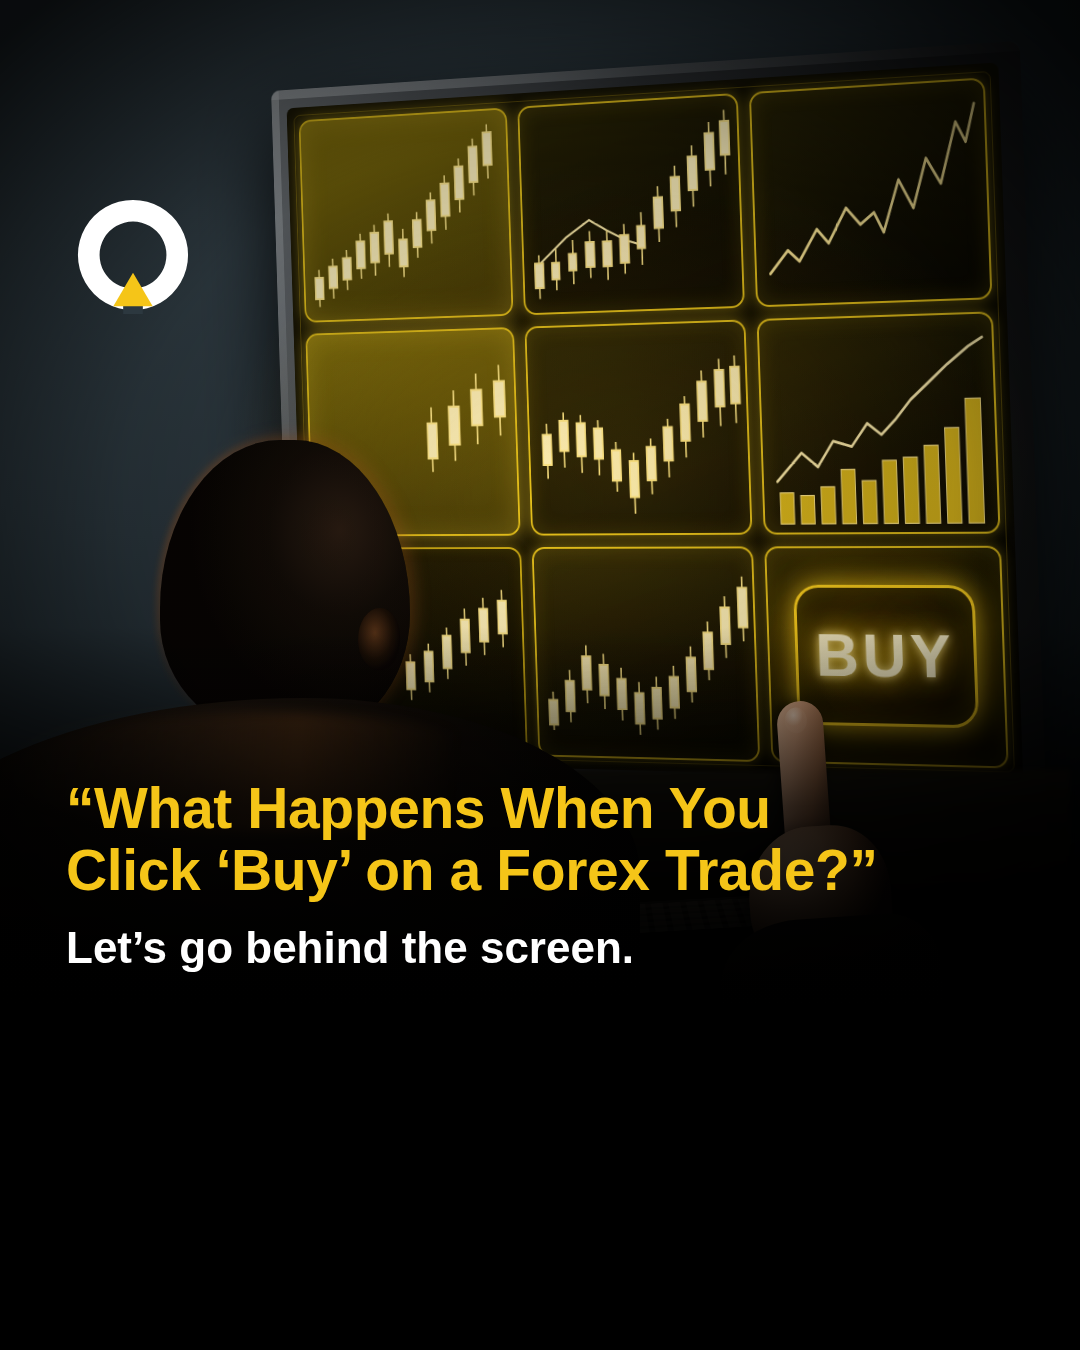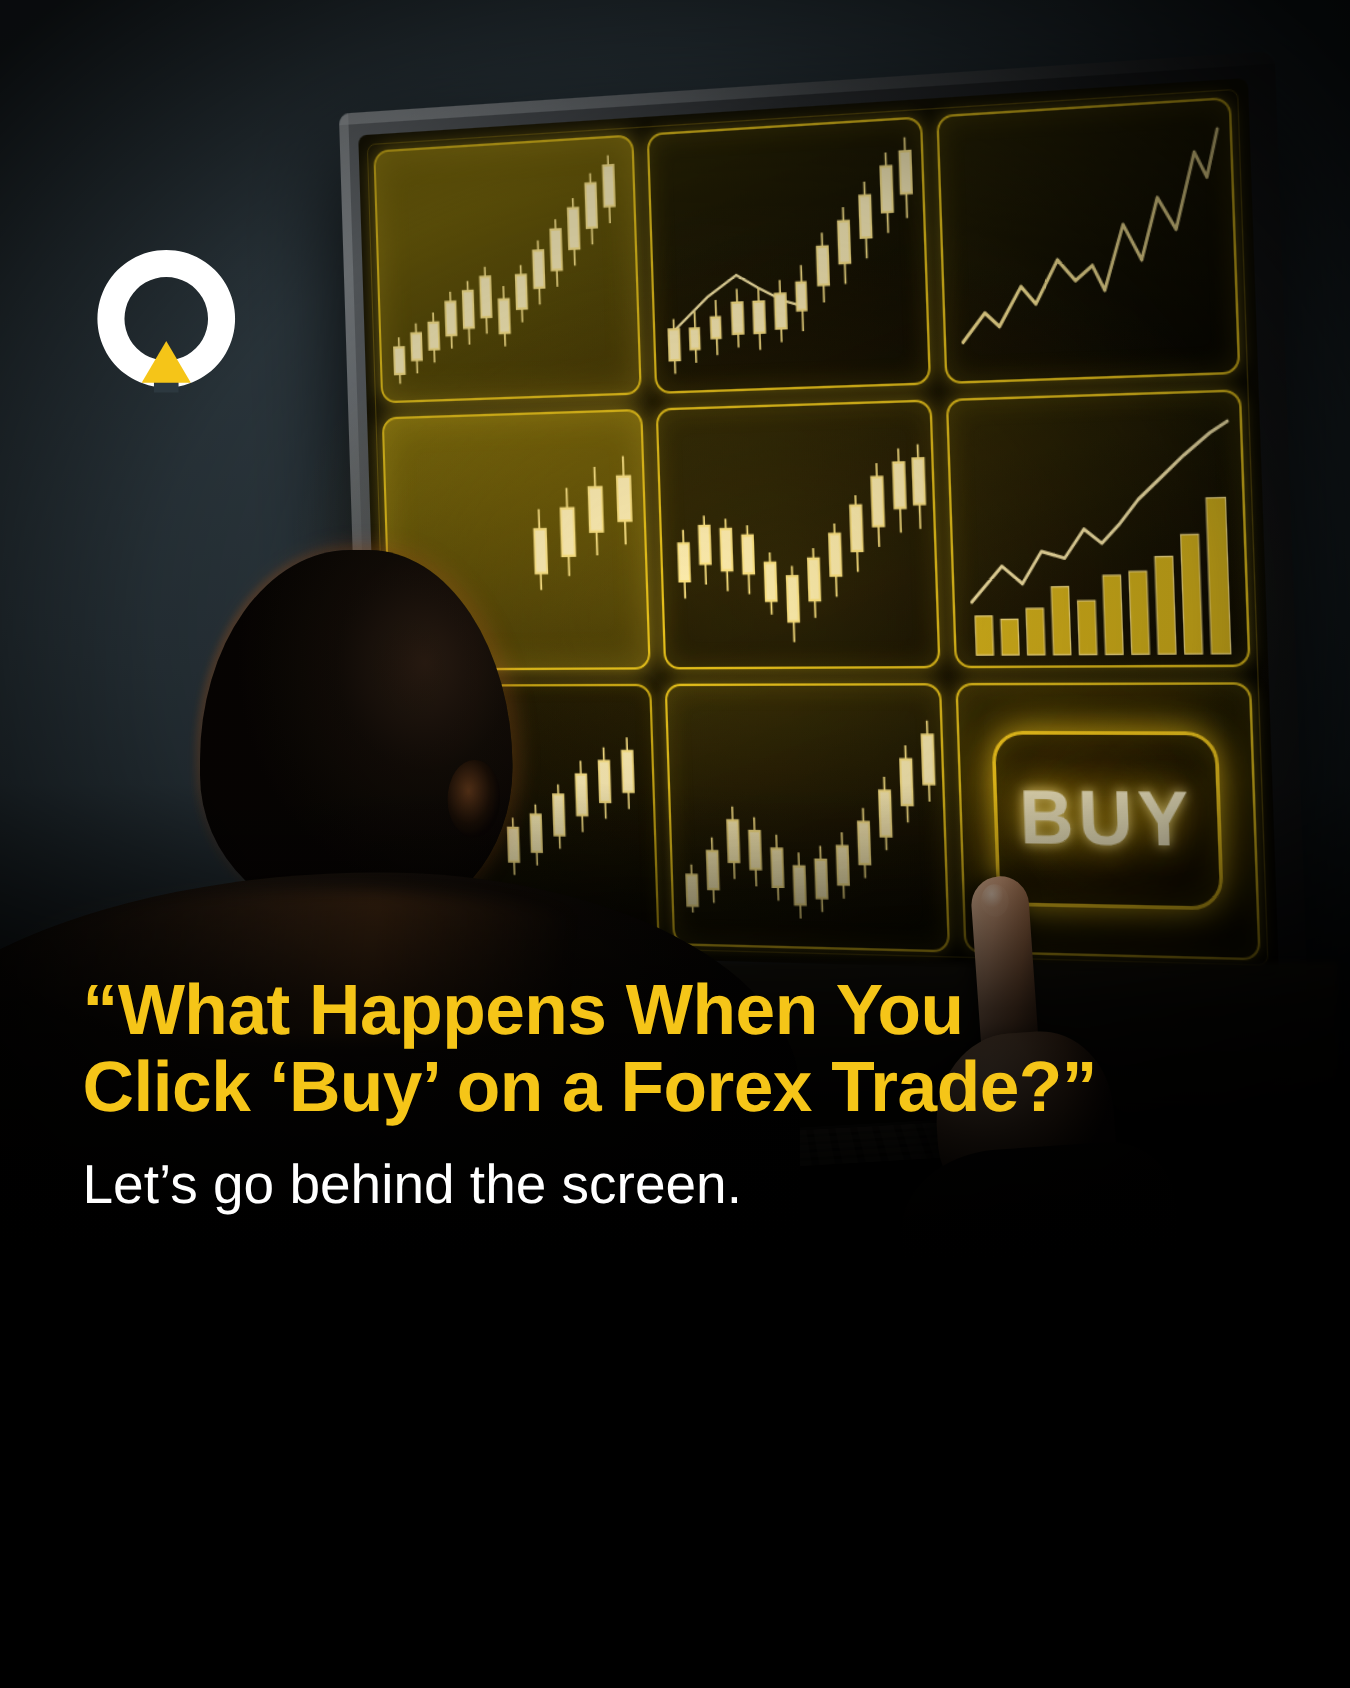--- a/index.html
+++ b/index.html
@@ -229,21 +229,21 @@
     font-size:57px;
     font-weight:700;
     line-height:1.09;
     letter-spacing:-0.4px;
     white-space:pre-line;
   }
   .subline{
     margin-top:22px;
     color:#ffffff;
     font-size:44px;
-    font-weight:400;
+    font-weight:700;
     line-height:1.14;
     letter-spacing:0px;
   }
 </style>
 </head>
 <body>
 
 <div class="stage">
 
   <div class="room-bg"></div>

